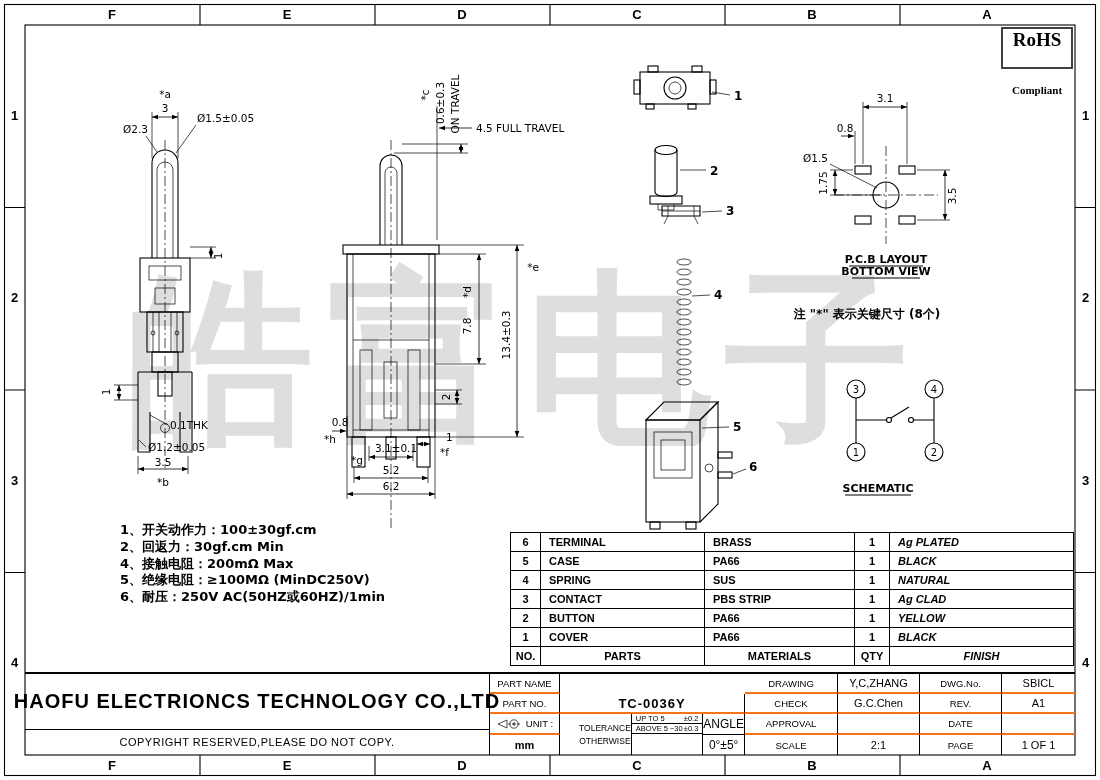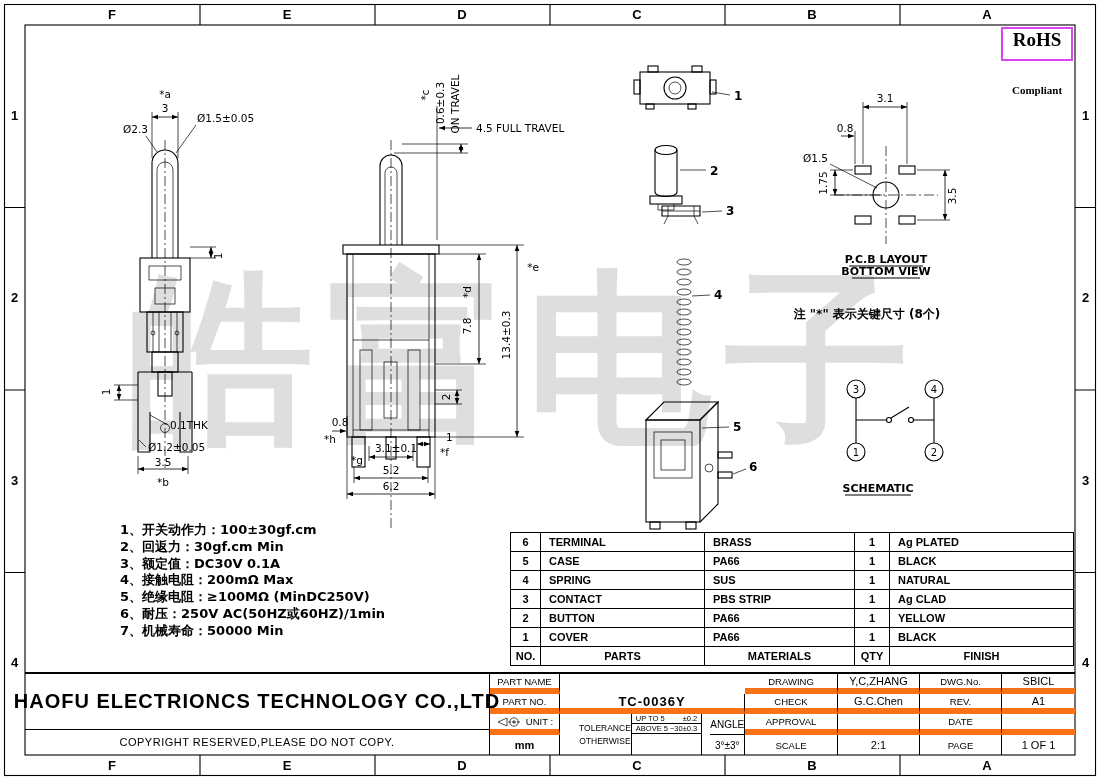--- a/index.html
+++ b/index.html
@@ -13,59 +13,59 @@
   .tx{font:10.5px "DejaVu Sans",sans-serif;fill:#000;}
   .tp{font:10px "DejaVu Sans",sans-serif;fill:#000;}
   .tb{font:bold 11px "DejaVu Sans",sans-serif;fill:#000;}
   .tc{font:bold 12px "DejaVu Sans",sans-serif;fill:#000;}
   .tk{font:bold 12px "DejaVu Sans",sans-serif;fill:#000;}
   .tg{font:bold 13px "Liberation Sans",sans-serif;fill:#000;}
   .frame{position:absolute;left:0;top:0;z-index:0;}
   .wm{position:absolute;left:128px;top:258px;z-index:1;font:bold 185px "DejaVu Serif",serif;
       letter-spacing:14px;color:#dedede;white-space:nowrap;line-height:200px;user-select:none;}
   .draw{position:absolute;left:25px;top:25px;z-index:2;}
-  .rohs{position:absolute;left:1001px;top:27px;width:72px;height:34px;border:2px solid #d946ef;
+  .rohs{position:absolute;left:1001px;top:27px;width:72px;height:42px;border:2px solid #404040;
         z-index:3;text-align:center;background:#fff;box-sizing:border-box;}
   .rohs1{font:bold 19px "Liberation Serif",serif;line-height:22px;}
   .rohs2{font:bold 11px "Liberation Serif",serif;line-height:13px;margin-top:33px;}
   .notes{position:absolute;left:120px;top:522px;z-index:3;font:bold 13px "DejaVu Sans",sans-serif;
          line-height:16.8px;white-space:nowrap;}
   .ptable{position:absolute;left:510px;top:532px;width:564px;z-index:3;border:1.5px solid #000;
           box-sizing:border-box;background:transparent;}
   .prow{display:grid;grid-template-columns:30px 164px 150px 35px 1fr;height:18px;
         border-bottom:1px solid #000;font:bold 11px "Liberation Sans",sans-serif;line-height:18px;}
   .prow:last-child{border-bottom:none;}
   .prow>div{border-right:1px solid #000;overflow:hidden;white-space:nowrap;}
-  .prow>div:last-child{border-right:none;}
+  .prow>div:last-child{border-right:none;font-style:italic;}
   .cc{text-align:center;}
   .cl{padding-left:8px;}
   .tblock{position:absolute;left:25px;top:672px;width:1050px;height:83px;border-top:2px solid #000;
           display:flex;z-index:3;box-sizing:border-box;}
   .tleft{width:465px;border-right:1.5px solid #000;display:flex;flex-direction:column;box-sizing:border-box;}
   .company{flex:1;display:flex;align-items:center;justify-content:center;
            font:bold 20px "Liberation Sans",sans-serif;letter-spacing:1px;white-space:nowrap;}
   .copyright{height:25px;border-top:1px solid #000;text-align:center;
              font:11px "Liberation Sans",sans-serif;line-height:25px;letter-spacing:0.5px;}
   .tright{flex:1;display:grid;grid-template-columns:70px 185px 93px 82px 82px 1fr;
           grid-template-rows:20px 20px 21px 1fr;}
-  .tcell{border-right:1px solid #000;border-bottom:6px solid #f97316;display:flex;align-items:center;
+  .tcell{border-right:1px solid #000;border-bottom:2px solid #f97316;display:flex;align-items:center;
          justify-content:center;font:9.5px "Liberation Sans",sans-serif;overflow:hidden;white-space:nowrap;}
   .noR{border-right:none;}
   .noB{border-bottom:none;}
   .v11{font-size:11px;}
   .vbold{font:bold 13px "Liberation Sans",sans-serif;letter-spacing:1px;}
   .tol{display:flex;width:100%;height:100%;}
   .tol-left{width:58px;border-right:1px solid #000;display:flex;flex-direction:column;
             justify-content:center;align-items:center;gap:3px;font-size:8.5px;margin-left:19px;}
   .tol-mid{width:80px;border-right:1px solid #000;display:flex;flex-direction:column;justify-content:stretch;}
   .tol-row{flex:1;display:flex;justify-content:space-between;align-items:center;padding:0 4px;
            border-bottom:1px solid #000;font-size:7.5px;}
   .tol-row:last-child{border-bottom:none;margin-top:20px;}
   .tol-right{flex:1;display:flex;flex-direction:column;}
-  .tol-right>div{flex:1;display:flex;align-items:center;justify-content:center;font-size:10px;margin-left:8px;}
+  .tol-right>div{flex:1;display:flex;align-items:center;justify-content:center;font-size:12px;}
   .tol-right>div:first-child{border-bottom:1px solid #000;}
   .unitrow{display:flex;align-items:center;gap:4px;font-size:9.5px;}
 </style>
 </head>
 <body>
 
 <div class="page">
 
   <svg class="frame" width="1100" height="780" viewBox="0 0 1100 780">
     <rect x="4.5" y="4.5" width="1091" height="771" class="s" stroke-width="1.4"></rect>
@@ -310,25 +310,23 @@
   </svg>
 
   <div class="rohs">
     <div class="rohs1">RoHS</div>
     <div class="rohs2">Compliant</div>
   </div>
 
   <div class="notes">
     <div>1、开关动作力：100±30gf.cm</div>
     <div>2、回返力：30gf.cm  Min</div>
-    <div>3、额定值：DC30V 0.1A</div>
     <div>4、接触电阻：200mΩ Max</div>
     <div>5、绝缘电阻：≥100MΩ (MinDC250V)</div>
     <div>6、耐压：250V AC(50HZ或60HZ)/1min</div>
-    <div>7、机械寿命：50000 Min</div>
   </div>
 
   <div class="ptable">
     <div class="prow">
       <div class="cc">6</div>
       <div class="cl">TERMINAL</div>
       <div class="cl">BRASS</div>
       <div class="cc">1</div>
       <div class="cl">Ag PLATED</div>
     </div>
@@ -421,21 +419,21 @@
               <span>ABOVE 5 ~30</span>
               <span>±0.3</span>
             </div>
             <div class="tol-row">
               <span>ABOVE 30</span>
               <span>±0.5</span>
             </div>
           </div>
           <div class="tol-right">
             <div>ANGLE</div>
-            <div>3°±3°</div>
+            <div>0°±5°</div>
           </div>
         </div>
       </div>
       <div class="tcell" style="grid-area:3/3">APPROVAL</div>
       <div class="tcell v11" style="grid-area:3/4"></div>
       <div class="tcell" style="grid-area:3/5">DATE</div>
       <div class="tcell v11 noR" style="grid-area:3/6"></div>
 
       <div class="tcell noB" style="grid-area:4/1;font-weight:bold;font-size:11px">mm</div>
       <div class="tcell noB" style="grid-area:4/3">SCALE</div>

